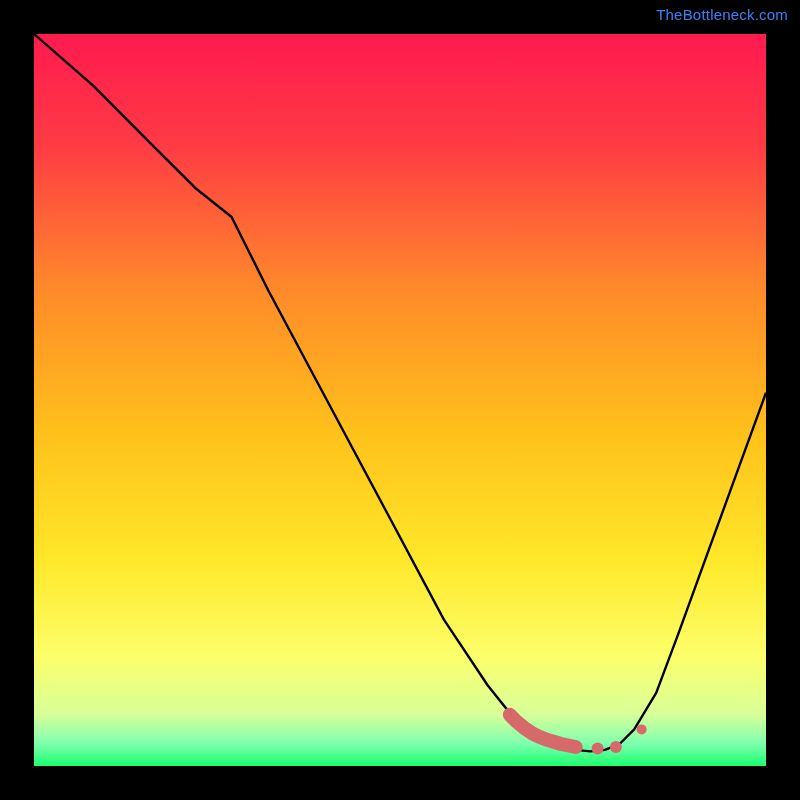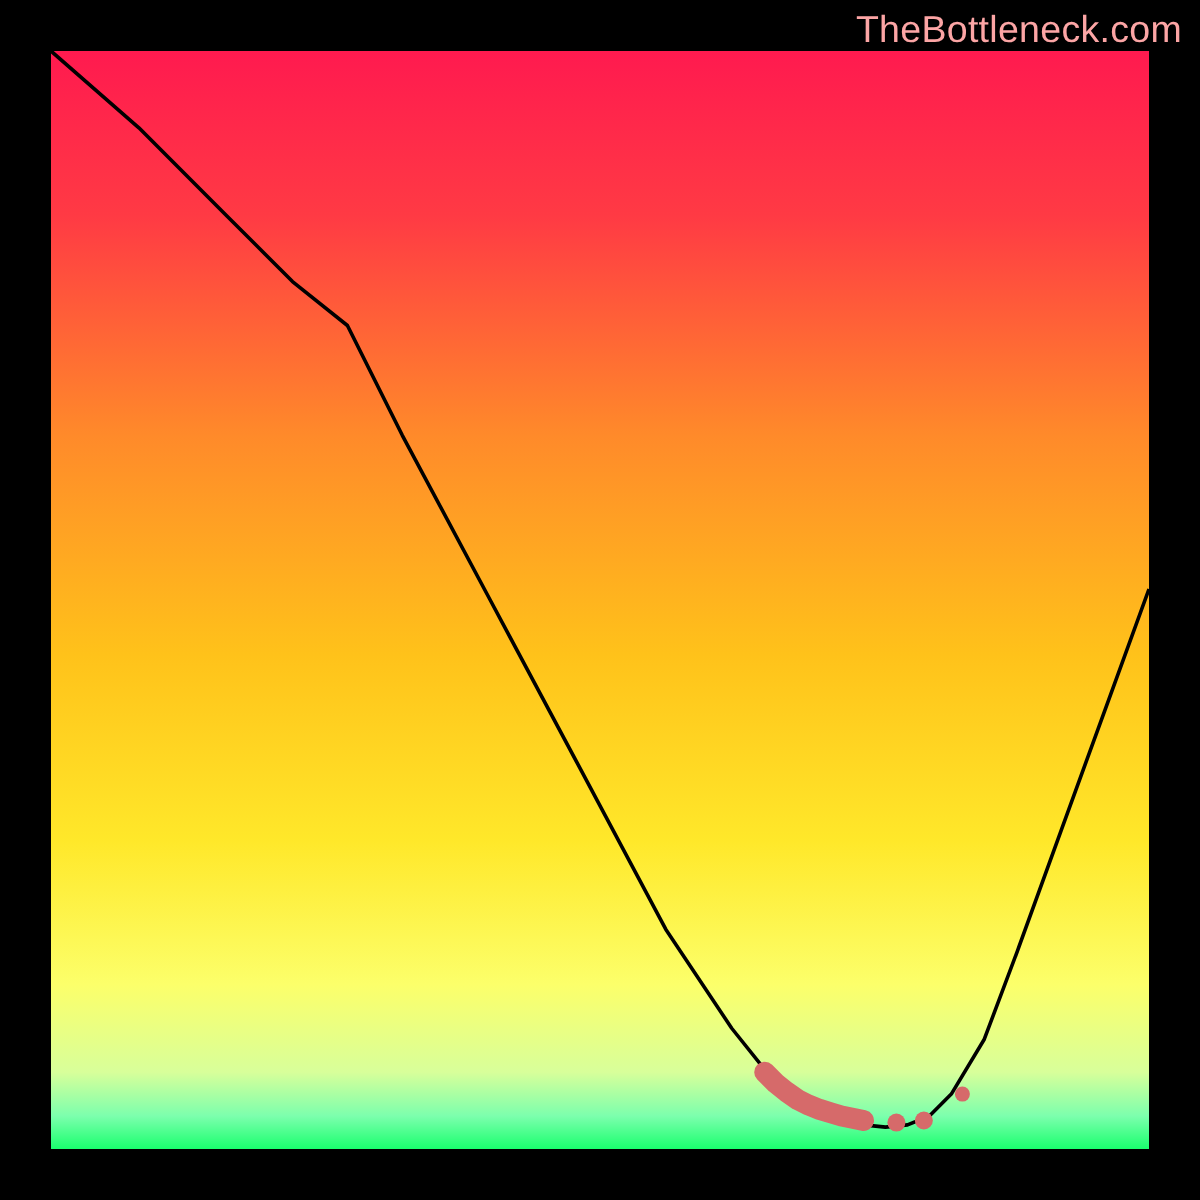--- a/index.html
+++ b/index.html
@@ -19,22 +19,22 @@
     height: 732px;
   }
   .gradient {
     position: absolute;
     inset: 0;
   }
   .watermark {
     position: absolute;
     top: 6px;
     right: 12px;
-    color: #fca5a5;
-    font-size: 25px;
+    color: #3b82f6;
+    font-size: 15px;
     font-weight: 400;
     letter-spacing: 0.2px;
     z-index: 5;
   }
   svg.plot {
     position: absolute;
     inset: 0;
     z-index: 3;
   }
 </style>

